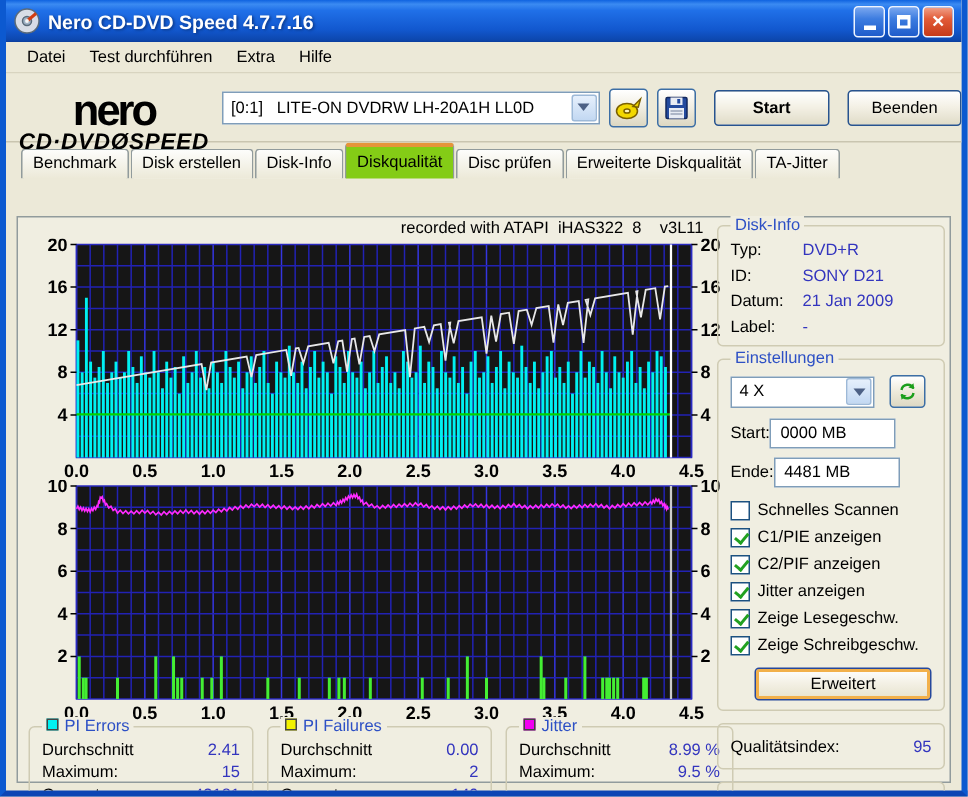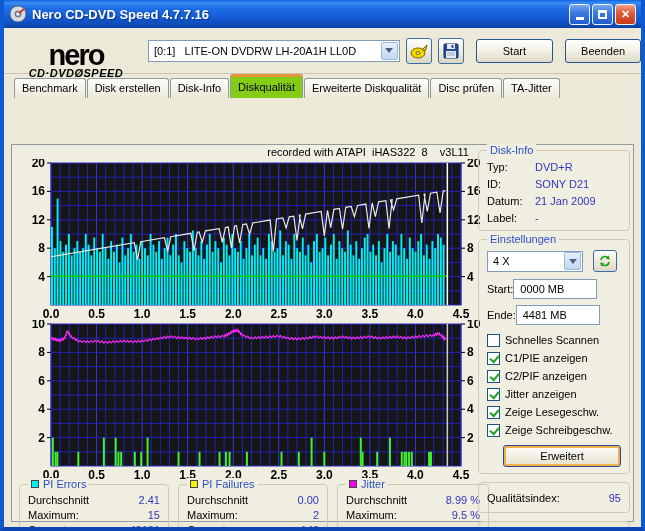--- a/index.html
+++ b/index.html
@@ -22,31 +22,31 @@
   .tb-btn .maxglyph { width:9px; height:9px; border:2px solid #fff; border-top-width:3px; }
 
   
   .menubar { height:21px; display:flex; align-items:center; padding-left:6px; background:#ece9d8; border-bottom:1px solid #d8d4c0; }
   .menu-item { padding:3px 8px; }
 
   
   .toolbar { height:46px; display:flex; align-items:center; border-bottom:1px solid #c9c5b0; background:#ece9d8; }
   .logo { width:150px; text-align:center; line-height:1; margin-top:18px; }
   .logo .l1 { font-size:29px; font-weight:800; letter-spacing:-2px; color:#000; }
-  .logo .l2 { font-size:11px; font-weight:800; font-style:italic; letter-spacing:0.5px; color:#000; margin-top:-2px; }
+  .logo .l2 { font-size:15px; font-weight:800; font-style:italic; letter-spacing:0.5px; color:#000; margin-top:-2px; }
   .drive-select { width:262px; height:22px; background:#fff; border:1px solid #7f9db9; display:flex; align-items:center; }
   .drive-select .txt { flex:1; padding-left:5px; white-space:pre; overflow:hidden; }
   .dd-btn { width:17px; height:18px; margin-right:1px; border:1px solid #9db9d8; border-radius:2px;
     background:linear-gradient(180deg,#e6f0fc,#c2d8f2); display:flex; align-items:center; justify-content:center; }
   .arrow-down { width:0; height:0; border-left:4px solid transparent; border-right:4px solid transparent; border-top:5px solid #4d6185; }
   .tool-btn { width:27px; height:26px; margin-left:6px; border:1px solid #3c6ea5; border-radius:3px;
     background:linear-gradient(180deg,#fff,#f2efe4 45%,#dcd7c2); display:flex; align-items:center; justify-content:center; }
   .push-btn { height:24px; border:1px solid #27538f; border-radius:3px; text-align:center;
     background:linear-gradient(180deg,#ffffff,#f4f1e6 45%,#e0dcc8); padding:0 10px; line-height:22px; }
-  .push-btn.start { width:80px; margin-left:12px; }
+  .push-btn.start { width:80px; margin-left:12px;font-weight:bold; }
   .push-btn.quit  { width:78px; margin-left:12px; }
 
   
   .tabbar { height:24px; display:flex; align-items:flex-end; padding-left:10px; position:relative; z-index:2; }
   .tab { height:20px; padding:3px 7px 0 7px; margin-right:1px; border:1px solid #919b9c; border-bottom:none;
     border-radius:3px 3px 0 0; background:linear-gradient(180deg,#fdfdfb,#ece9d8); white-space:nowrap; }
   .tab.active { height:24px; padding-top:4px; background:#84cc16; border-top:3px solid #e5953a; font-size:11px; }
 
   
   .page { position:absolute; left:7px; right:7px; top:144px; bottom:5px;
@@ -105,20 +105,26 @@
         <span class="minglyph"></span>
       </span>
     <span class="tb-btn">
         <span class="maxglyph"></span>
       </span>
     <span class="tb-btn close">
         <span>✕</span>
       </span>
   </div>
 
+  <div class="menubar">
+    <span class="menu-item">Datei</span>
+    <span class="menu-item">Test durchführen</span>
+    <span class="menu-item">Extra</span>
+    <span class="menu-item">Hilfe</span>
+  </div>
 
   <div class="toolbar">
     <div class="logo">
       <div class="l1">nero</div>
       <div class="l2">CD·DVDØSPEED</div>
     </div>
     <div class="drive-select">
       <span class="txt">[0:1]   LITE-ON DVDRW LH-20A1H LL0D</span>
       <span class="dd-btn">
           <span class="arrow-down"></span>
@@ -143,22 +149,22 @@
     </span>
     <span class="push-btn start">Start</span>
     <span class="push-btn quit">Beenden</span>
   </div>
 
   <div class="tabbar">
     <span class="tab">Benchmark</span>
     <span class="tab">Disk erstellen</span>
     <span class="tab">Disk-Info</span>
     <span class="tab active">Diskqualität</span>
+    <span class="tab">Disc prüfen</span>
     <span class="tab">Erweiterte Diskqualität</span>
-    <span class="tab">Disc prüfen</span>
     <span class="tab">TA-Jitter</span>
   </div>
 
   <div class="page">
 
     <div class="charts-col">
       <div class="chart-header">recorded with ATAPI  iHAS322  8    v3L11</div>
       <svg class="chart" id="chart0" width="474" height="161">
           <rect x="36" y="4" width="410" height="142" fill="#161616"></rect>
           <line x1="36" y1="4" x2="36" y2="146" stroke="#3535e0" stroke-width="1"></line>

